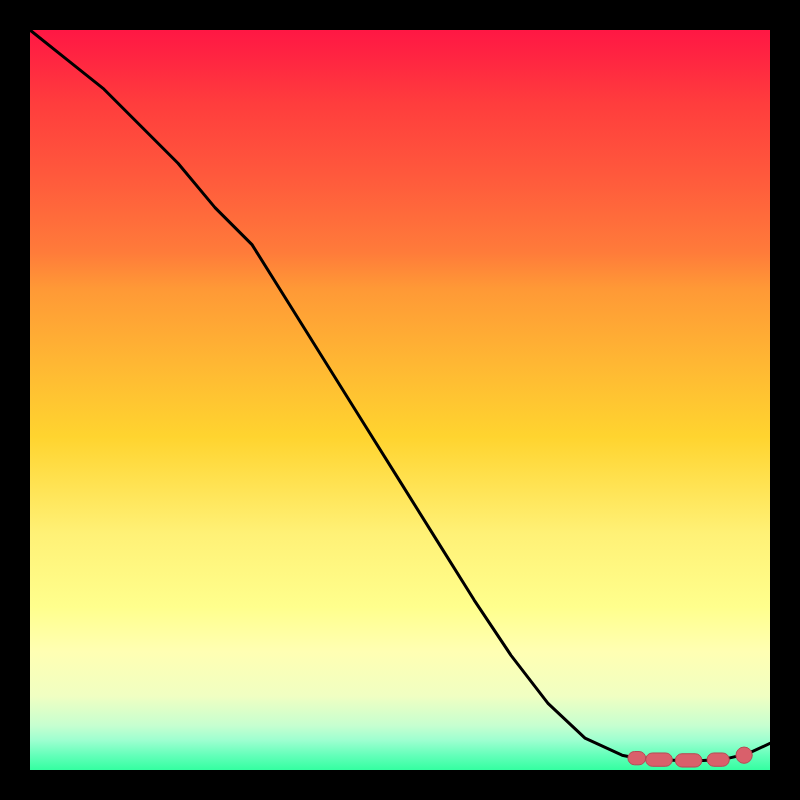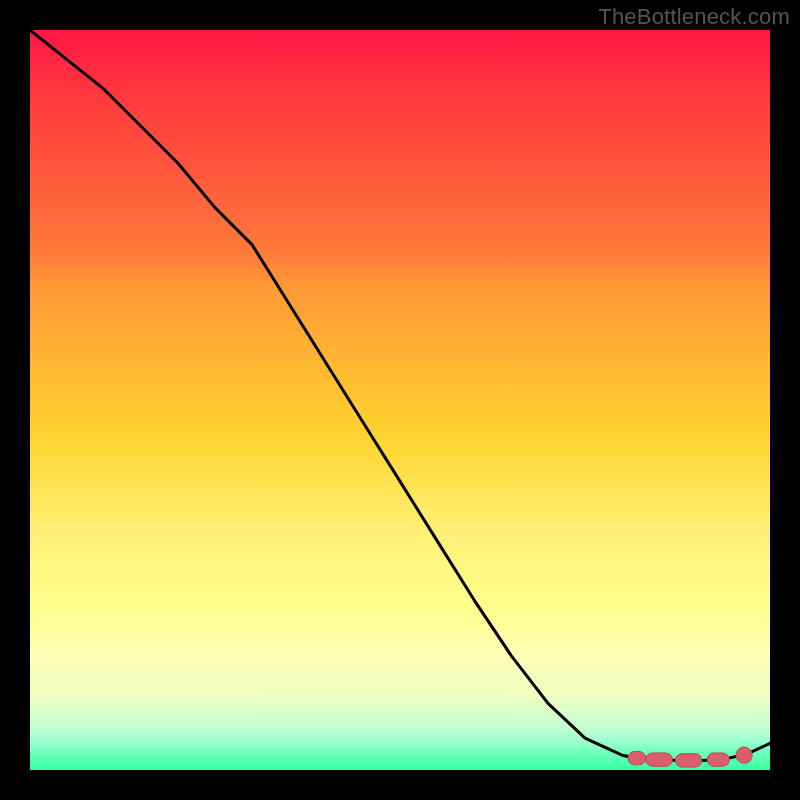--- a/index.html
+++ b/index.html
@@ -57,21 +57,20 @@
     top: 0;
     width: 740px;
     height: 740px;
     display: block;
   }
 </style>
 </head>
 <body>
 
 <div class="frame">
-  <div class="watermark">TheBottleneck.com</div>
 
   <div class="plot-area">
     <svg class="chart" viewBox="0 0 740 740" preserveAspectRatio="none">
       <g>
         <path id="curve-path" fill="none" stroke="#000000" stroke-width="3" stroke-linecap="round" stroke-linejoin="round" d="M0.00 0.00 L37.00 29.60 L74.00 59.20 L111.00 96.20 L148.00 133.20 L185.00 177.60 L222.00 214.60 L259.00 273.80 L296.00 333.00 L333.00 392.20 L370.00 451.40 L407.00 510.60 L444.00 569.80 L481.00 625.30 L518.00 673.40 L555.00 708.18 L592.00 725.20 L606.80 728.16 L629.00 729.64 L651.20 730.38 L673.40 730.38 L695.60 728.90 L717.80 723.72 L740.00 713.36"></path>
       </g>
       <g id="markers-group">
           <rect x="597.92" y="721.50" width="17.76" height="13.32" rx="6.66" ry="6.66" fill="#d9606b" stroke="#b84a55" stroke-width="1"></rect>
           <rect x="615.68" y="722.98" width="26.64" height="13.32" rx="6.66" ry="6.66" fill="#d9606b" stroke="#b84a55" stroke-width="1"></rect>
           <rect x="645.28" y="723.72" width="26.64" height="13.32" rx="6.66" ry="6.66" fill="#d9606b" stroke="#b84a55" stroke-width="1"></rect>

